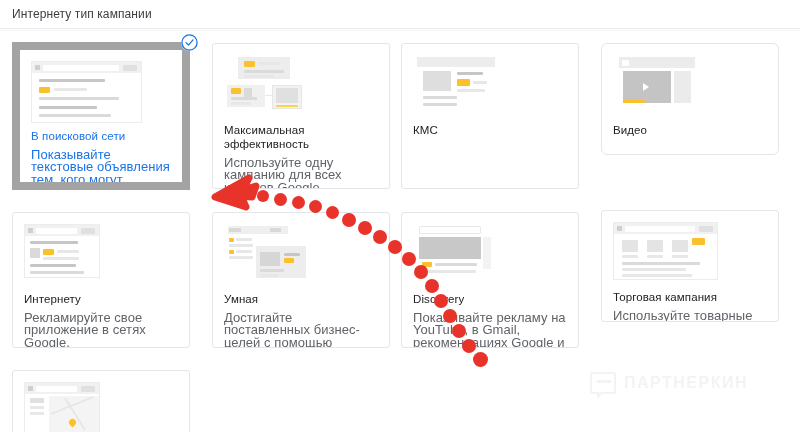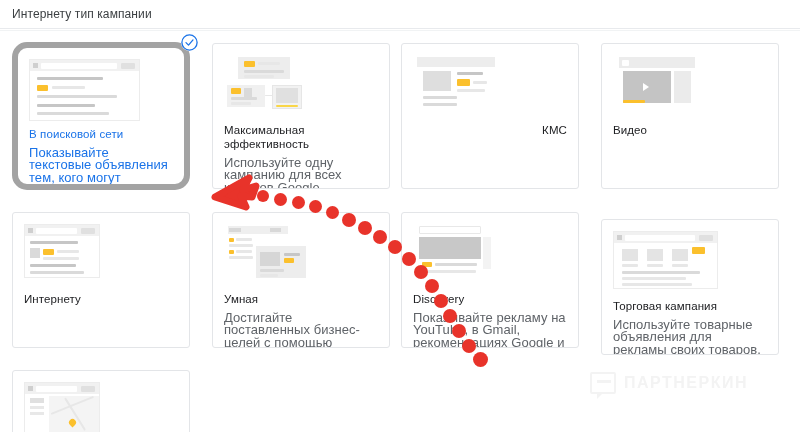--- a/index.html
+++ b/index.html
@@ -38,22 +38,22 @@
   .card{
     position:absolute;
     width:178px;
     box-sizing:border-box;
     background:#fff;
     border:1px solid #e3e5e8;
     border-radius:3px;
     overflow:hidden;
   }
   .card.selected{
-    border:6px solid #a3a3a3;
-    border-radius:15px;
+    border:8px solid #a3a3a3;
+    border-radius:0;
   }
   .card .thumb{
     position:relative;
     margin:11px 11px 6px 11px;
     height:62px;
   }
   .card .cbody{padding:0 11px 11px 11px;}
   .card .ctitle{
     font-size:11.5px;line-height:14px;
     color:#202124;font-weight:400;
@@ -196,39 +196,39 @@
           <div class="yl soft" style="left:52px;top:50px;width:22px;height:2px;"></div>
           <div class="ln lt" style="left:41px;top:40px;width:8px;height:1px;"></div>
         </div>
       </div>
       <div class="cbody">
         <div class="ctitle">Максимальная эффективность</div>
         <div class="cdesc"><span>Используйте одну кампанию для всех каналов Google. </span><span class="lnk">Принцип работы</span></div>
       </div>
     </div>
 
-    <div class="card" style="left:401px;top:12px;height:146px;text-align:right;">
+    <div class="card" style="left:401px;top:12px;height:146px;">
       <div class="thumb">
         <div class="mock" style="width:86px;height:58px;border:0;">
           <div class="blk" style="left:4px;top:2px;width:78px;height:10px;background:#ededed;"></div>
           <div class="blk" style="left:10px;top:16px;width:28px;height:20px;background:#dedede;"></div>
           <div class="ln dk" style="left:44px;top:17px;width:26px;"></div>
           <div class="yl" style="left:44px;top:24px;width:13px;height:7px;"></div>
           <div class="ln lt" style="left:60px;top:26px;width:14px;"></div>
           <div class="ln lt" style="left:44px;top:34px;width:28px;"></div>
           <div class="ln" style="left:10px;top:41px;width:34px;"></div>
           <div class="ln" style="left:10px;top:48px;width:34px;"></div>
         </div>
       </div>
       <div class="cbody">
         <div class="ctitle">КМС</div>
       </div>
     </div>
 
-    <div class="card" style="left:601px;top:12px;height:146px;">
+    <div class="card" style="left:601px;top:12px;height:112px;border-radius:6px;">
       <div class="thumb">
         <div class="mock" style="width:86px;height:58px;border:0;">
           <div class="blk" style="left:6px;top:2px;width:76px;height:11px;background:#ececec;"></div>
           <div class="blk" style="left:9px;top:4.5px;width:7px;height:6px;background:#ffffff;border-radius:1px;"></div>
           <div class="blk" style="left:10px;top:16px;width:48px;height:32px;background:#c4c4c4;"></div>
           <div class="play" style="left:30px;top:28px;"></div>
           <div class="yl" style="left:10px;top:45px;width:22px;height:3px;"></div>
           <div class="blk" style="left:61px;top:16px;width:17px;height:32px;background:#ebebeb;"></div>
         </div>
       </div>
@@ -249,20 +249,21 @@
           <div class="blk" style="left:5px;top:23px;width:10px;height:10px;background:#dadada;"></div>
           <div class="yl" style="left:18px;top:24px;width:11px;height:6px;"></div>
           <div class="ln lt" style="left:32px;top:25px;width:22px;"></div>
           <div class="ln lt" style="left:18px;top:32px;width:36px;"></div>
           <div class="ln dk" style="left:5px;top:39px;width:46px;"></div>
           <div class="ln" style="left:5px;top:46px;width:54px;"></div>
         </div>
       </div>
       <div class="cbody">
         <div class="ctitle">Интернету</div>
+        <div class="cdesc">Рекламируйте свое приложение в сетях Google.</div>
       </div>
     </div>
 
     <div class="card" style="left:212px;top:181px;height:136px;">
       <div class="thumb">
         <div class="mock" style="width:86px;height:56px;border:0;">
           <div class="blk" style="left:4px;top:2px;width:60px;height:8px;background:#efefef;"></div>
           <div class="blk" style="left:5px;top:3.5px;width:12px;height:4px;background:#d8d8d8;"></div>
           <div class="blk" style="left:46px;top:3.5px;width:11px;height:4px;background:#d8d8d8;"></div>
           <div class="yl" style="left:5px;top:14px;width:5px;height:4px;"></div>
@@ -295,21 +296,21 @@
           <div class="ln lt" style="left:9px;top:46px;width:54px;"></div>
           <div class="blk" style="left:70px;top:13px;width:8px;height:32px;background:#f3f3f3;"></div>
         </div>
       </div>
       <div class="cbody">
         <div class="ctitle">Discovery</div>
         <div class="cdesc">Показывайте рекламу на YouTube, в Gmail, рекомендациях Google и других сервисах.</div>
       </div>
     </div>
 
-    <div class="card" style="left:601px;top:188px;height:136px;">
+    <div class="card" style="left:601px;top:179px;height:112px;">
       <div class="thumb">
         <div class="mock" style="width:105px;height:58px;">
           <div class="bar">
               <div class="sq"></div>
               <div class="fld"></div>
               <div class="btn"></div>
             </div>
           <div class="blk" style="left:8px;top:17px;width:16px;height:12px;background:#e4e4e4;"></div>
           <div class="blk" style="left:33px;top:17px;width:16px;height:12px;background:#e4e4e4;"></div>
           <div class="blk" style="left:58px;top:17px;width:16px;height:12px;background:#e4e4e4;"></div>

